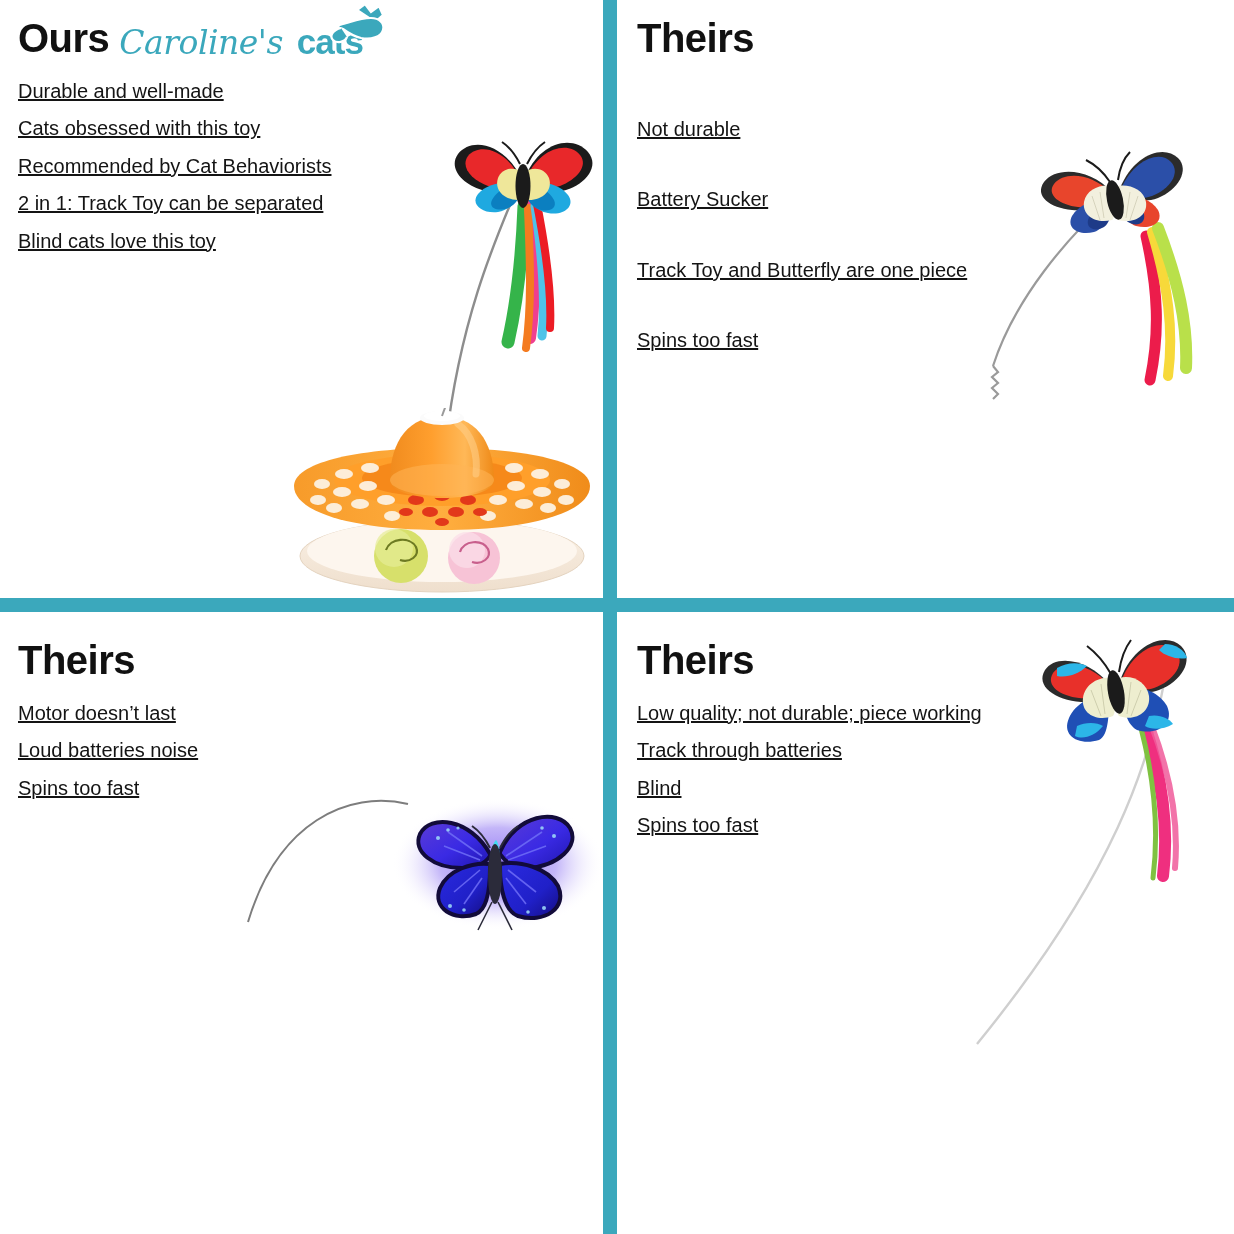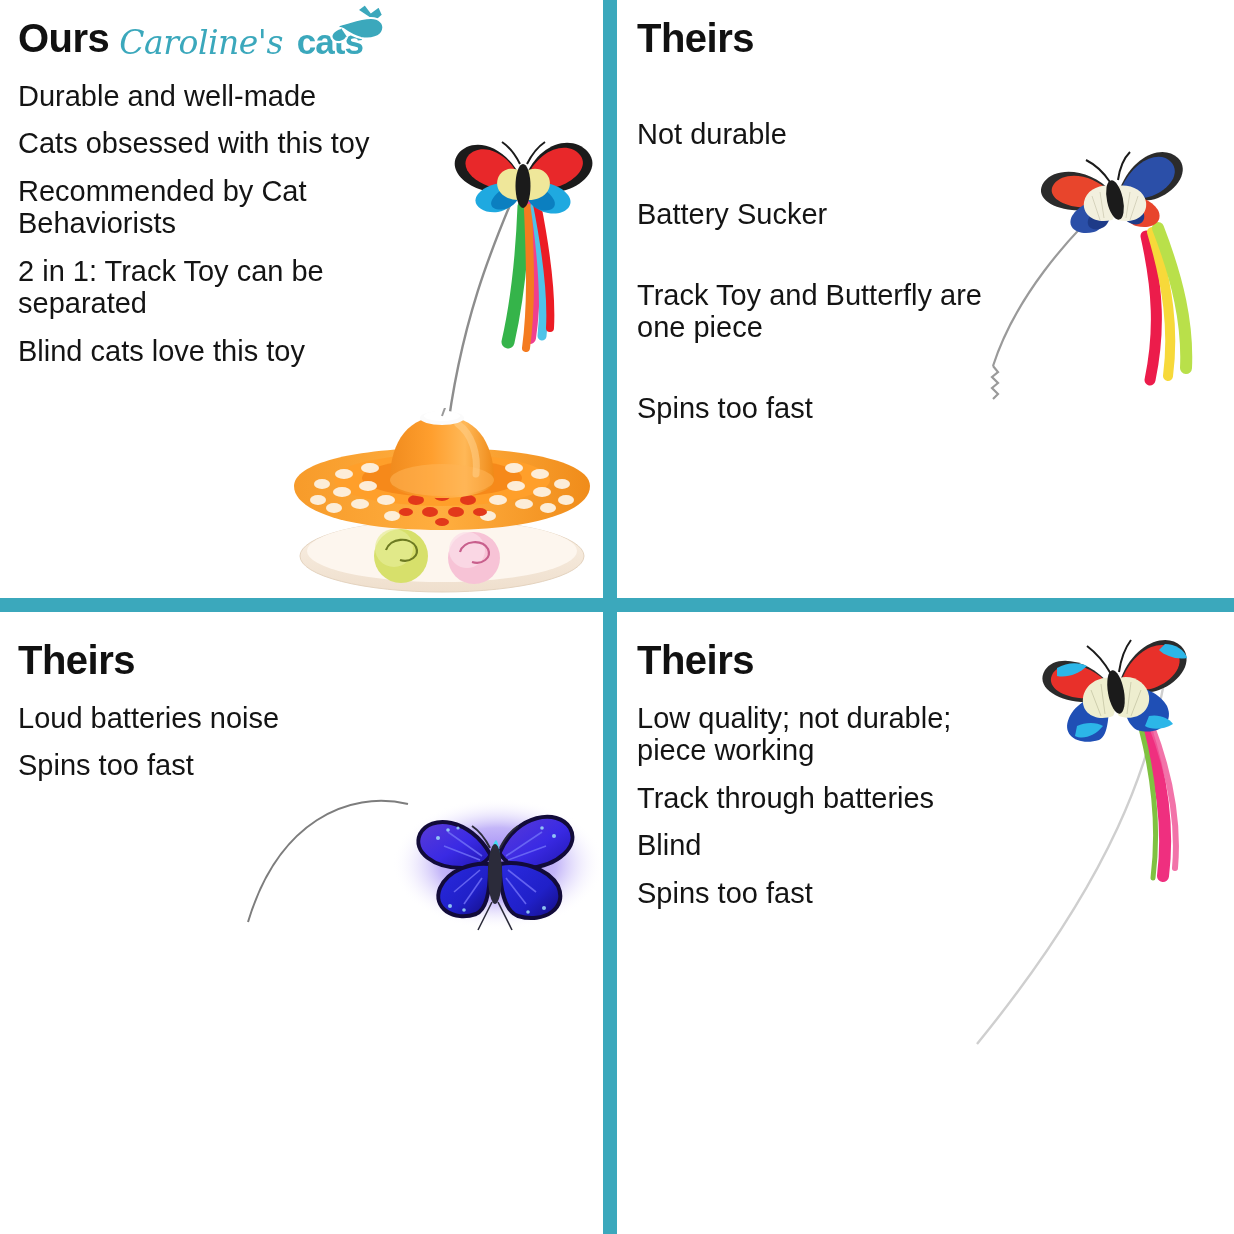--- a/index.html
+++ b/index.html
@@ -105,26 +105,27 @@
   }
   .logo-cat-svg {
     position: absolute;
     left: 30px;
     top: -22px;
     width: 62px;
     height: 46px;
   }
 
   .bullet {
-    font-size: 29px;
+    font-size: 20px;
     line-height: 1.12;
     color: #141414;
     margin-bottom: 15px;
     max-width: 430px;
     white-space: pre-line;
+    text-decoration: underline;
   }
   .q-tr .bullet { max-width: 392px; margin-top: 48px; }
   .q-br .bullet { max-width: 380px; }
   .q-bl .bullet { max-width: 400px; }
 
   
   .art { position: absolute; pointer-events: none; }
 
   
   .bfly { position: absolute; }
@@ -327,20 +328,21 @@
     </svg>
 
   </div>
 
   <div class="quad q-bl">
 
     <div class="q-text">
       <div class="head-row">
         <div class="head-title">Theirs</div>
       </div>
+      <div class="bullet">Motor doesn’t last</div>
       <div class="bullet">Loud batteries noise</div>
       <div class="bullet">Spins too fast</div>
     </div>
 
     <svg class="art" style="left:218px;top:170px;width:250px;height:150px;" viewBox="0 0 250 150">
       <path d="M190 22 C130 8 60 40 30 140" fill="none" stroke="#7d7d7d" stroke-width="2"></path>
     </svg>
 
     <svg class="art bfly" style="left:386px;top:186px;width:216px;height:136px;" viewBox="0 0 216 136">
       <defs>

